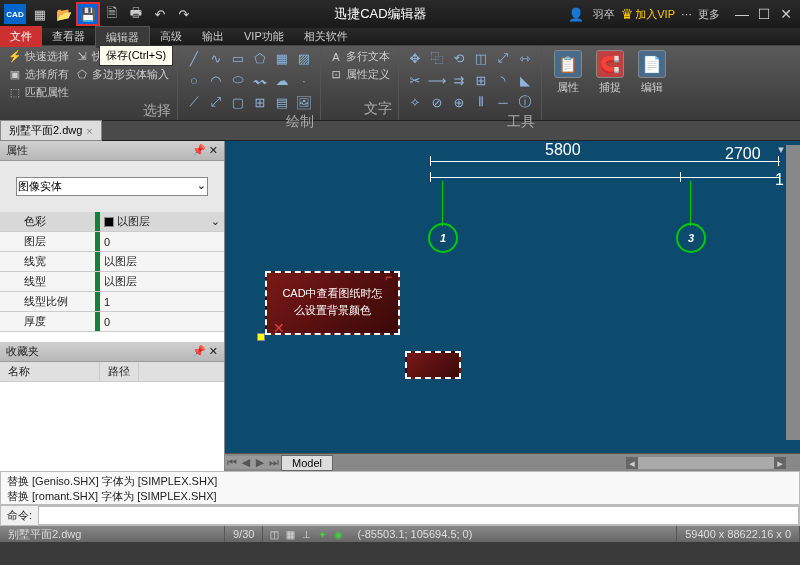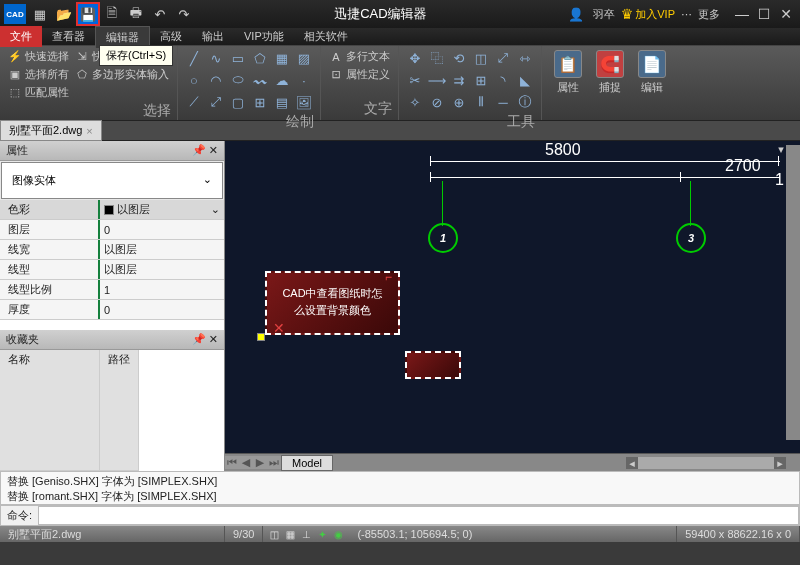--- a/index.html
+++ b/index.html
@@ -35,34 +35,34 @@
 .icon-grid .gi{width:20px;height:20px;display:flex;align-items:center;justify-content:center;font-size:13px;color:#8fb3d9}
 .icon-grid.tools{grid-template-columns:repeat(6,20px)}
 
 .filetab-row{height:20px;background:#4a4a4a;display:flex;align-items:center;border-bottom:1px solid #222}
 .filetab{background:#ddd;color:#000;padding:2px 8px;border:1px solid #888;display:flex;align-items:center;gap:4px}
 .filetab .x{color:#888;cursor:pointer}
 
 .workspace{display:flex;height:330px}
 .left-panel{width:225px;background:#e8e8e8;display:flex;flex-direction:column;border-right:1px solid #888}
 .panel-header{background:linear-gradient(#d0d0d0,#b8b8b8);padding:2px 6px;display:flex;justify-content:space-between;align-items:center;border-bottom:1px solid #999;color:#222}
-.panel-select{background:#fff;border:1px solid #888;padding:10px;margin:1px}
+.panel-select{background:#fff;border:1px solid #888;padding:1px;margin:16px}
 .prop-table{flex:0 0 auto}
 .prop-row{display:flex;border-bottom:1px solid #ccc;background:#f5f5f5}
 .prop-row.h{background:#d8d8d8}
-.prop-k{width:100px;padding:2px 8px;border-right:2px solid #15803d;color:#222}
+.prop-k{width:100px;padding:2px 24px;border-right:5px solid #15803d;color:#222}
 .prop-v{flex:1;padding:2px 4px;color:#222;display:flex;align-items:center;gap:3px}
 .clr-sw{width:10px;height:10px;background:#000;border:1px solid #888;display:inline-block}
-.fav{flex:1;display:flex;flex-direction:row}
+.fav{flex:1;display:flex;flex-direction:column}
 .fav-cols{display:flex;border-bottom:1px solid #ccc;background:#e0e0e0}
 .fav-col{padding:2px 8px;border-right:1px solid #ccc;color:#222}
 .fav-body{flex:1;background:#fff}
 
 .canvas-wrap{flex:1;display:flex;flex-direction:column;background:#000;position:relative}
-.canvas{flex:1;position:relative;background:#0f172a;overflow:hidden}
+.canvas{flex:1;position:relative;background:#0c4a6e;overflow:hidden}
 .dim-line{position:absolute;background:#fff;height:1px}
 .tick{position:absolute;width:1px;height:10px;background:#fff}
 .dim-text{position:absolute;color:#fff;font-size:16px;font-family:Arial}
 .bubble{position:absolute;width:30px;height:30px;border:2px solid #0c0;border-radius:50%;display:flex;align-items:center;justify-content:center;color:#fff;font-size:15px;font-style:italic;font-weight:bold}
 .vline{position:absolute;width:1px;background:#0c0}
 .redbox{position:absolute;border:2px dashed #fff;background:linear-gradient(135deg,#7a1818,#3a0808);display:flex;align-items:center;justify-content:center;color:#fff;font-size:10px;text-align:center;flex-direction:column;gap:2px}
 .redbox .rx{color:#e04040;font-size:14px;align-self:flex-start;margin-left:6px}
 .redbox .rc{color:#e04040;font-size:12px;align-self:flex-end;margin-right:6px}
 .handle{position:absolute;width:8px;height:8px;background:#ff0;border:1px solid #888}
 
@@ -305,21 +305,21 @@
 
   <div class="canvas-wrap">
     <div class="canvas">
       <div class="dim-line" style="left:205px;top:20px;width:350px"></div>
       <div class="dim-line" style="left:205px;top:36px;width:350px"></div>
       <div class="tick" style="left:205px;top:15px"></div>
       <div class="tick" style="left:205px;top:31px"></div>
       <div class="tick" style="left:455px;top:31px"></div>
       <div class="tick" style="left:553px;top:15px"></div>
       <div class="dim-text" style="left:320px;top:0">5800</div>
-      <div class="dim-text" style="left:500px;top:16px">2700</div>
+      <div class="dim-text" style="left:500px;top:4px">2700</div>
       <div class="dim-text" style="left:550px;top:30px">1</div>
       <div class="vline" style="left:217px;top:40px;height:45px"></div>
       <div class="vline" style="left:465px;top:40px;height:45px"></div>
       <div class="bubble" style="left:203px;top:82px">
           <span>1</span>
         </div>
       <div class="bubble" style="left:451px;top:82px">
           <span>3</span>
         </div>
 

